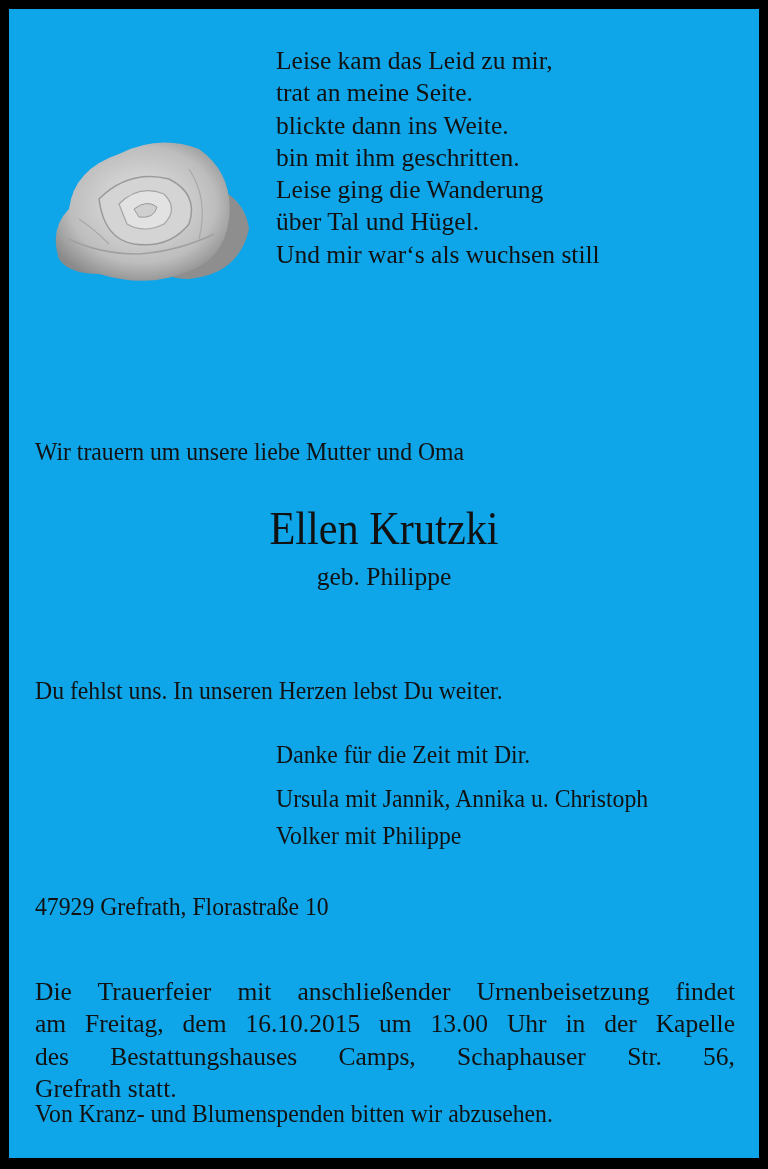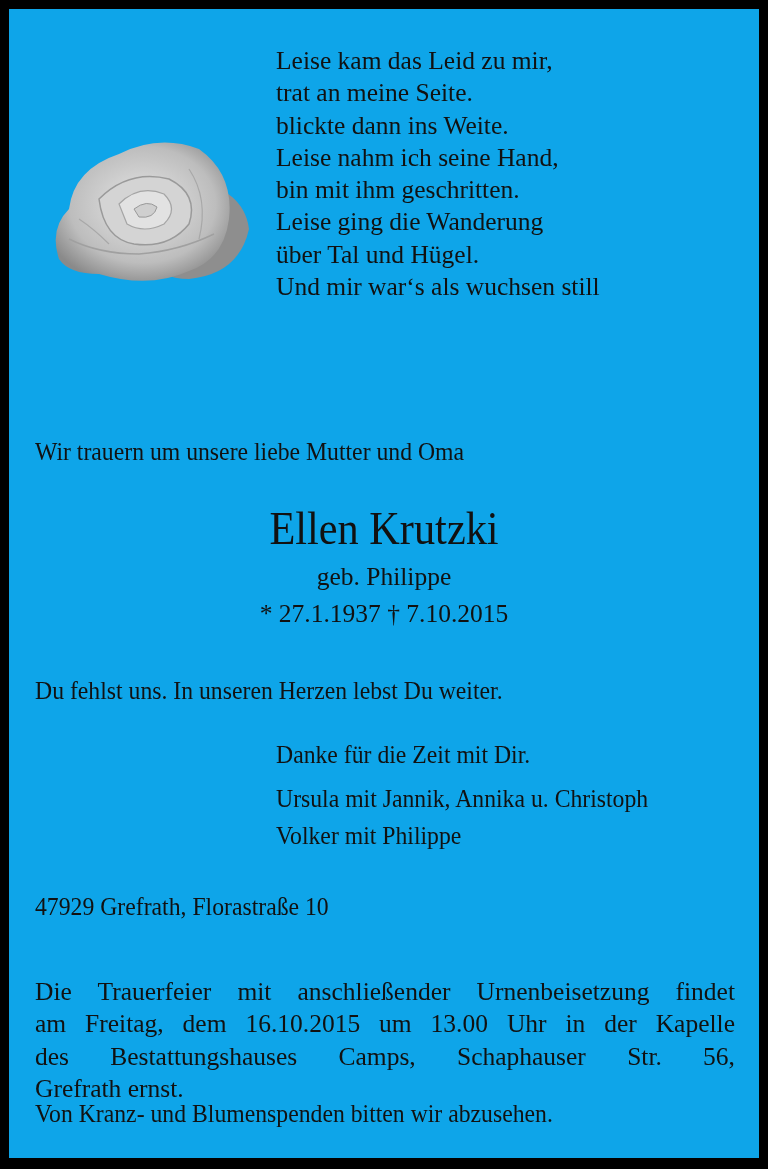--- a/index.html
+++ b/index.html
@@ -50,44 +50,42 @@
     <path d="M95 80 Q108 70 118 78 Q115 90 100 88 Z" fill="#cfcfcf" stroke="#999" stroke-width="1"></path>
     <path d="M30 110 Q60 125 100 125 Q140 122 175 105" fill="none" stroke="#a0a0a0" stroke-width="1.5"></path>
     <path d="M40 90 Q55 100 70 115" fill="none" stroke="#a8a8a8" stroke-width="1.2"></path>
     <path d="M150 40 Q170 70 160 110" fill="none" stroke="#a8a8a8" stroke-width="1.2"></path>
   </svg>
 
   <div class="abs poem">
     <div>Leise kam das Leid zu mir,</div>
     <div>trat an meine Seite.</div>
     <div>blickte dann ins Weite.</div>
-    <div>Leise nahm ich seine Hand,</div>
     <div>bin mit ihm geschritten.</div>
     <div>Leise ging die Wanderung</div>
     <div>über Tal und Hügel.</div>
     <div>Und mir war‘s als wuchsen still</div>
   </div>
 
   <div class="abs intro">Wir trauern um unsere liebe Mutter und Oma</div>
 
   <div class="abs name">Ellen Krutzki</div>
   <div class="abs birthname">geb. Philippe</div>
-  <div class="abs dates">* 27.1.1937  † 7.10.2015</div>
 
   <div class="abs missing">Du fehlst uns. In unseren Herzen lebst Du weiter.</div>
 
   <div class="abs thanks">Danke für die Zeit mit Dir.</div>
   <div class="abs family">
     <div>Ursula mit Jannik, Annika u. Christoph</div>
     <div>Volker mit Philippe</div>
   </div>
 
   <div class="abs address">47929 Grefrath, Florastraße 10</div>
 
   <div class="abs ceremony">
     <span>Die Trauerfeier mit anschließender Urnenbeisetzung findet</span>
     <span>am Freitag, dem 16.10.2015 um 13.00 Uhr in der Kapelle</span>
     <span>des Bestattungshauses Camps, Schaphauser Str. 56,</span>
-    <span class="last">Grefrath ernst.</span>
+    <span class="last">Grefrath statt.</span>
   </div>
 
   <div class="abs noflowers">Von Kranz- und Blumenspenden bitten wir abzusehen.</div>
 </div>
 
 </body></html>

